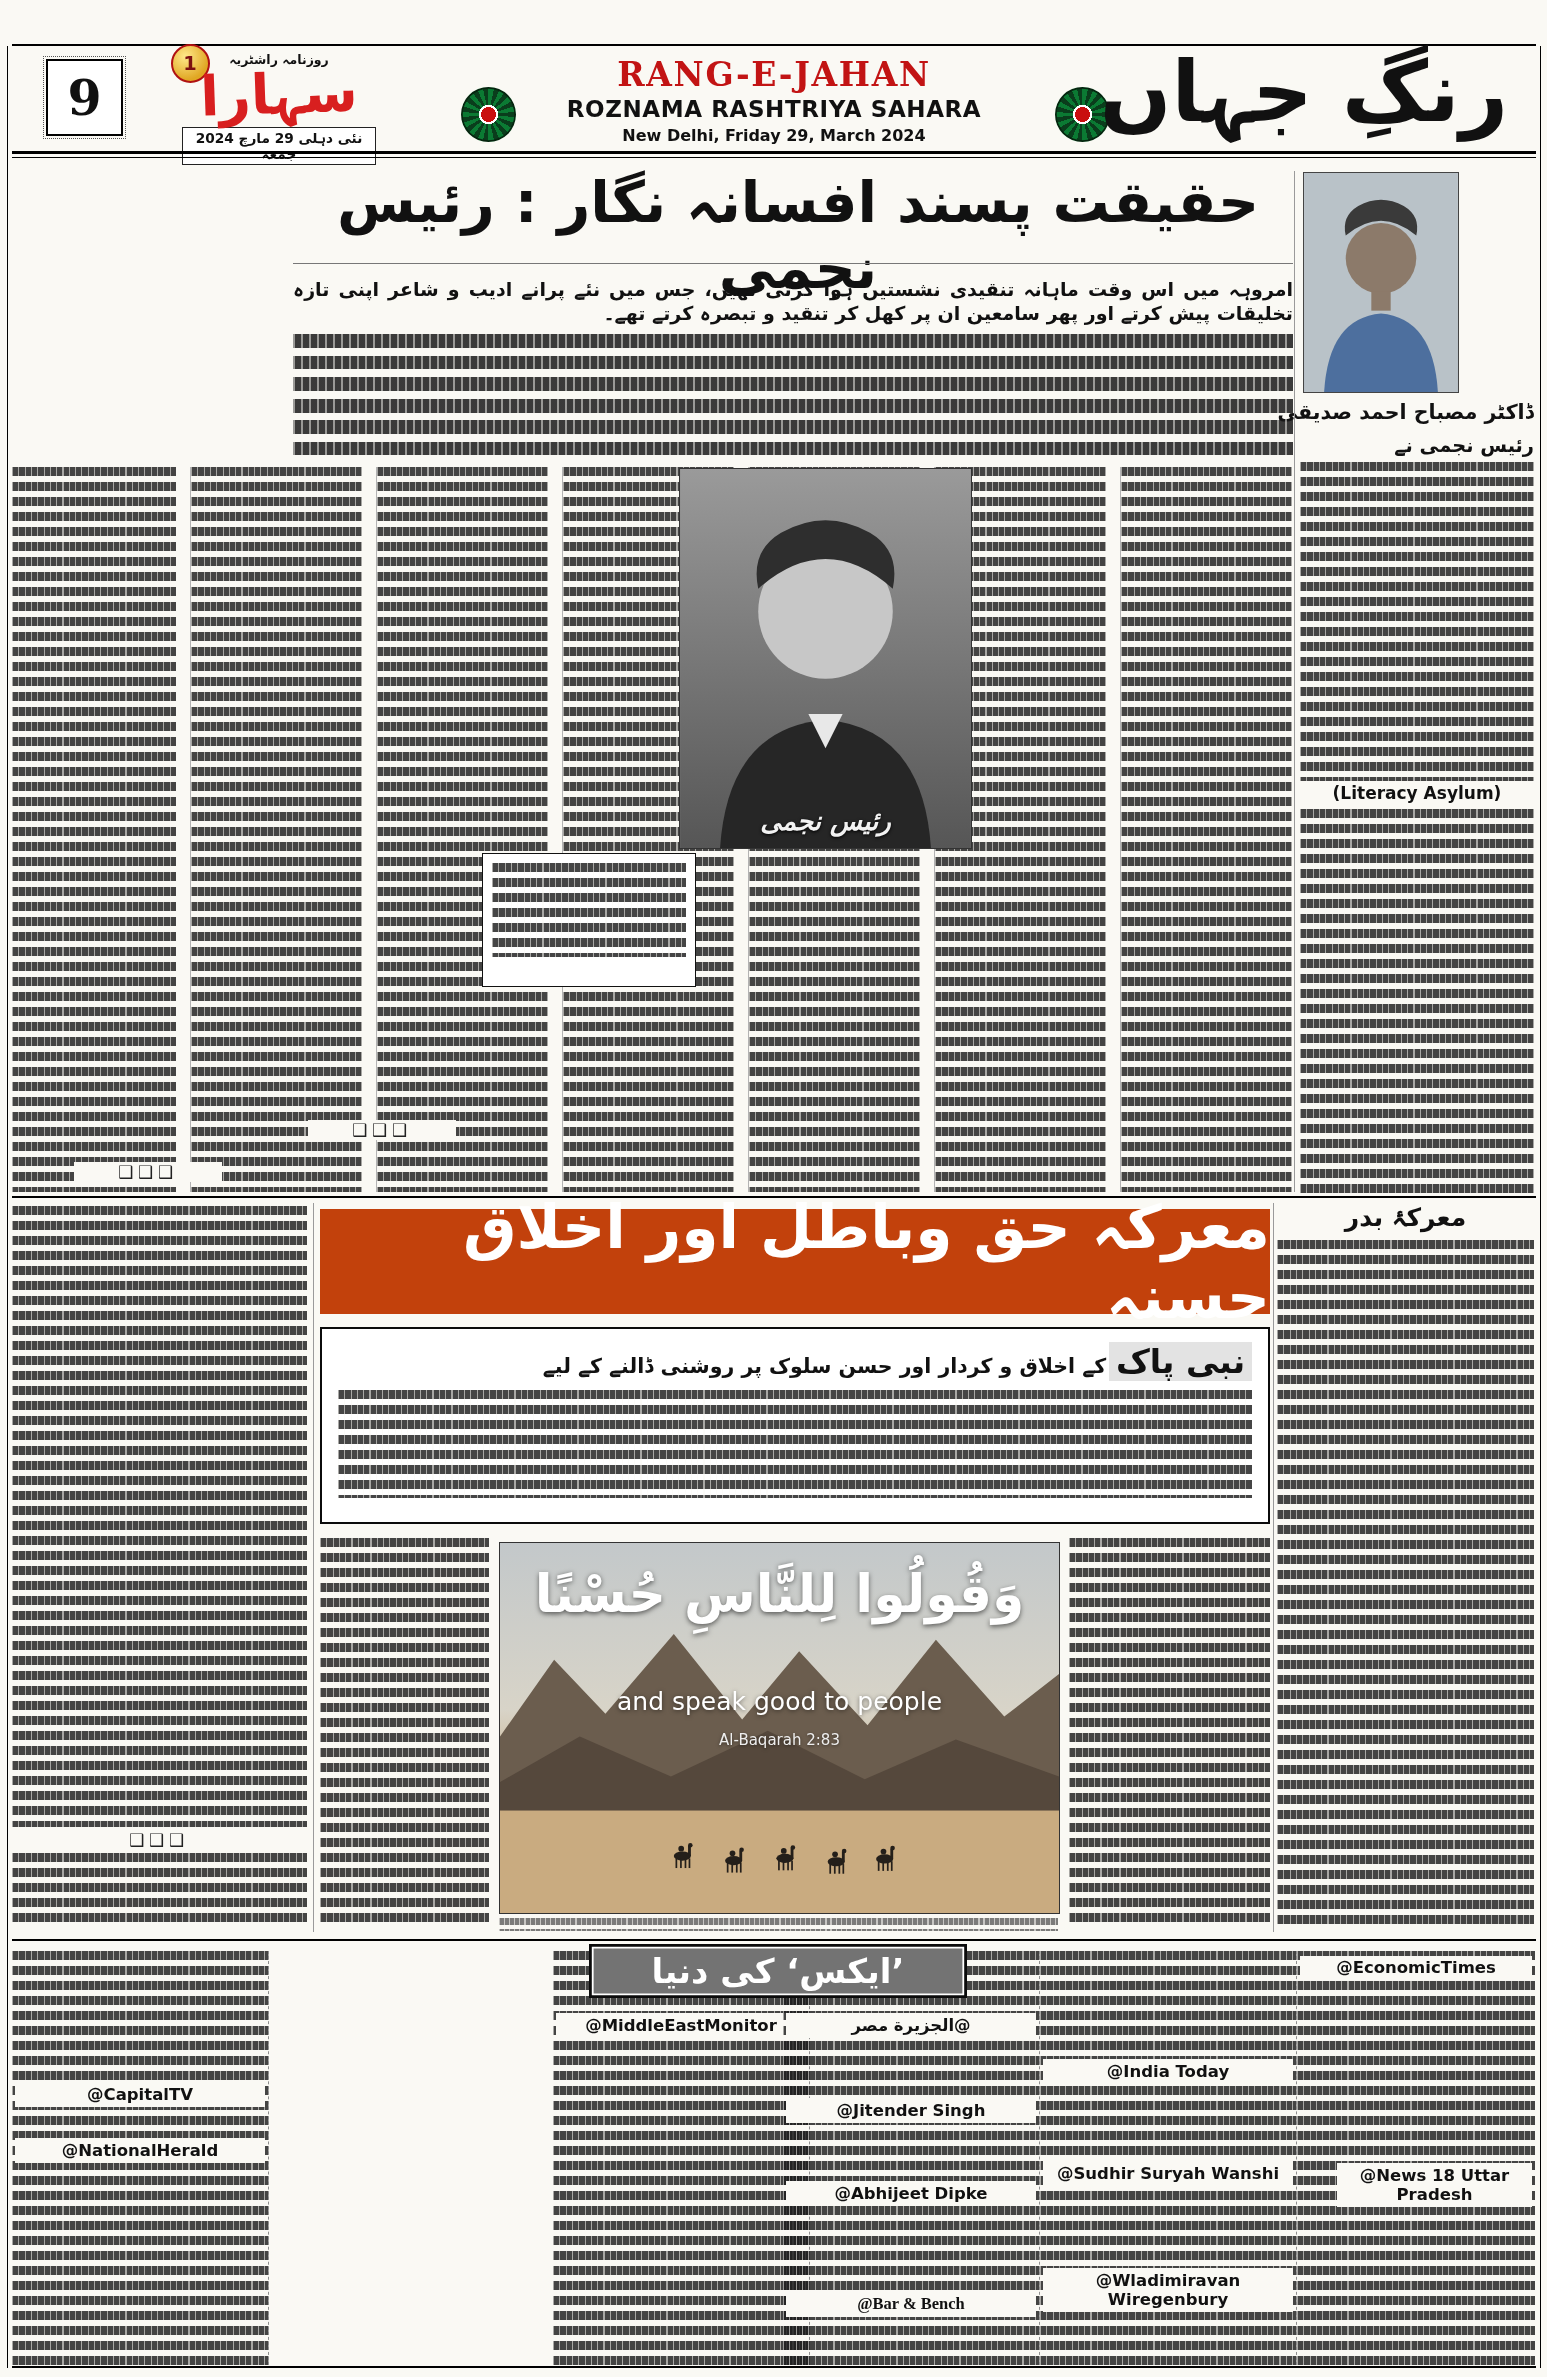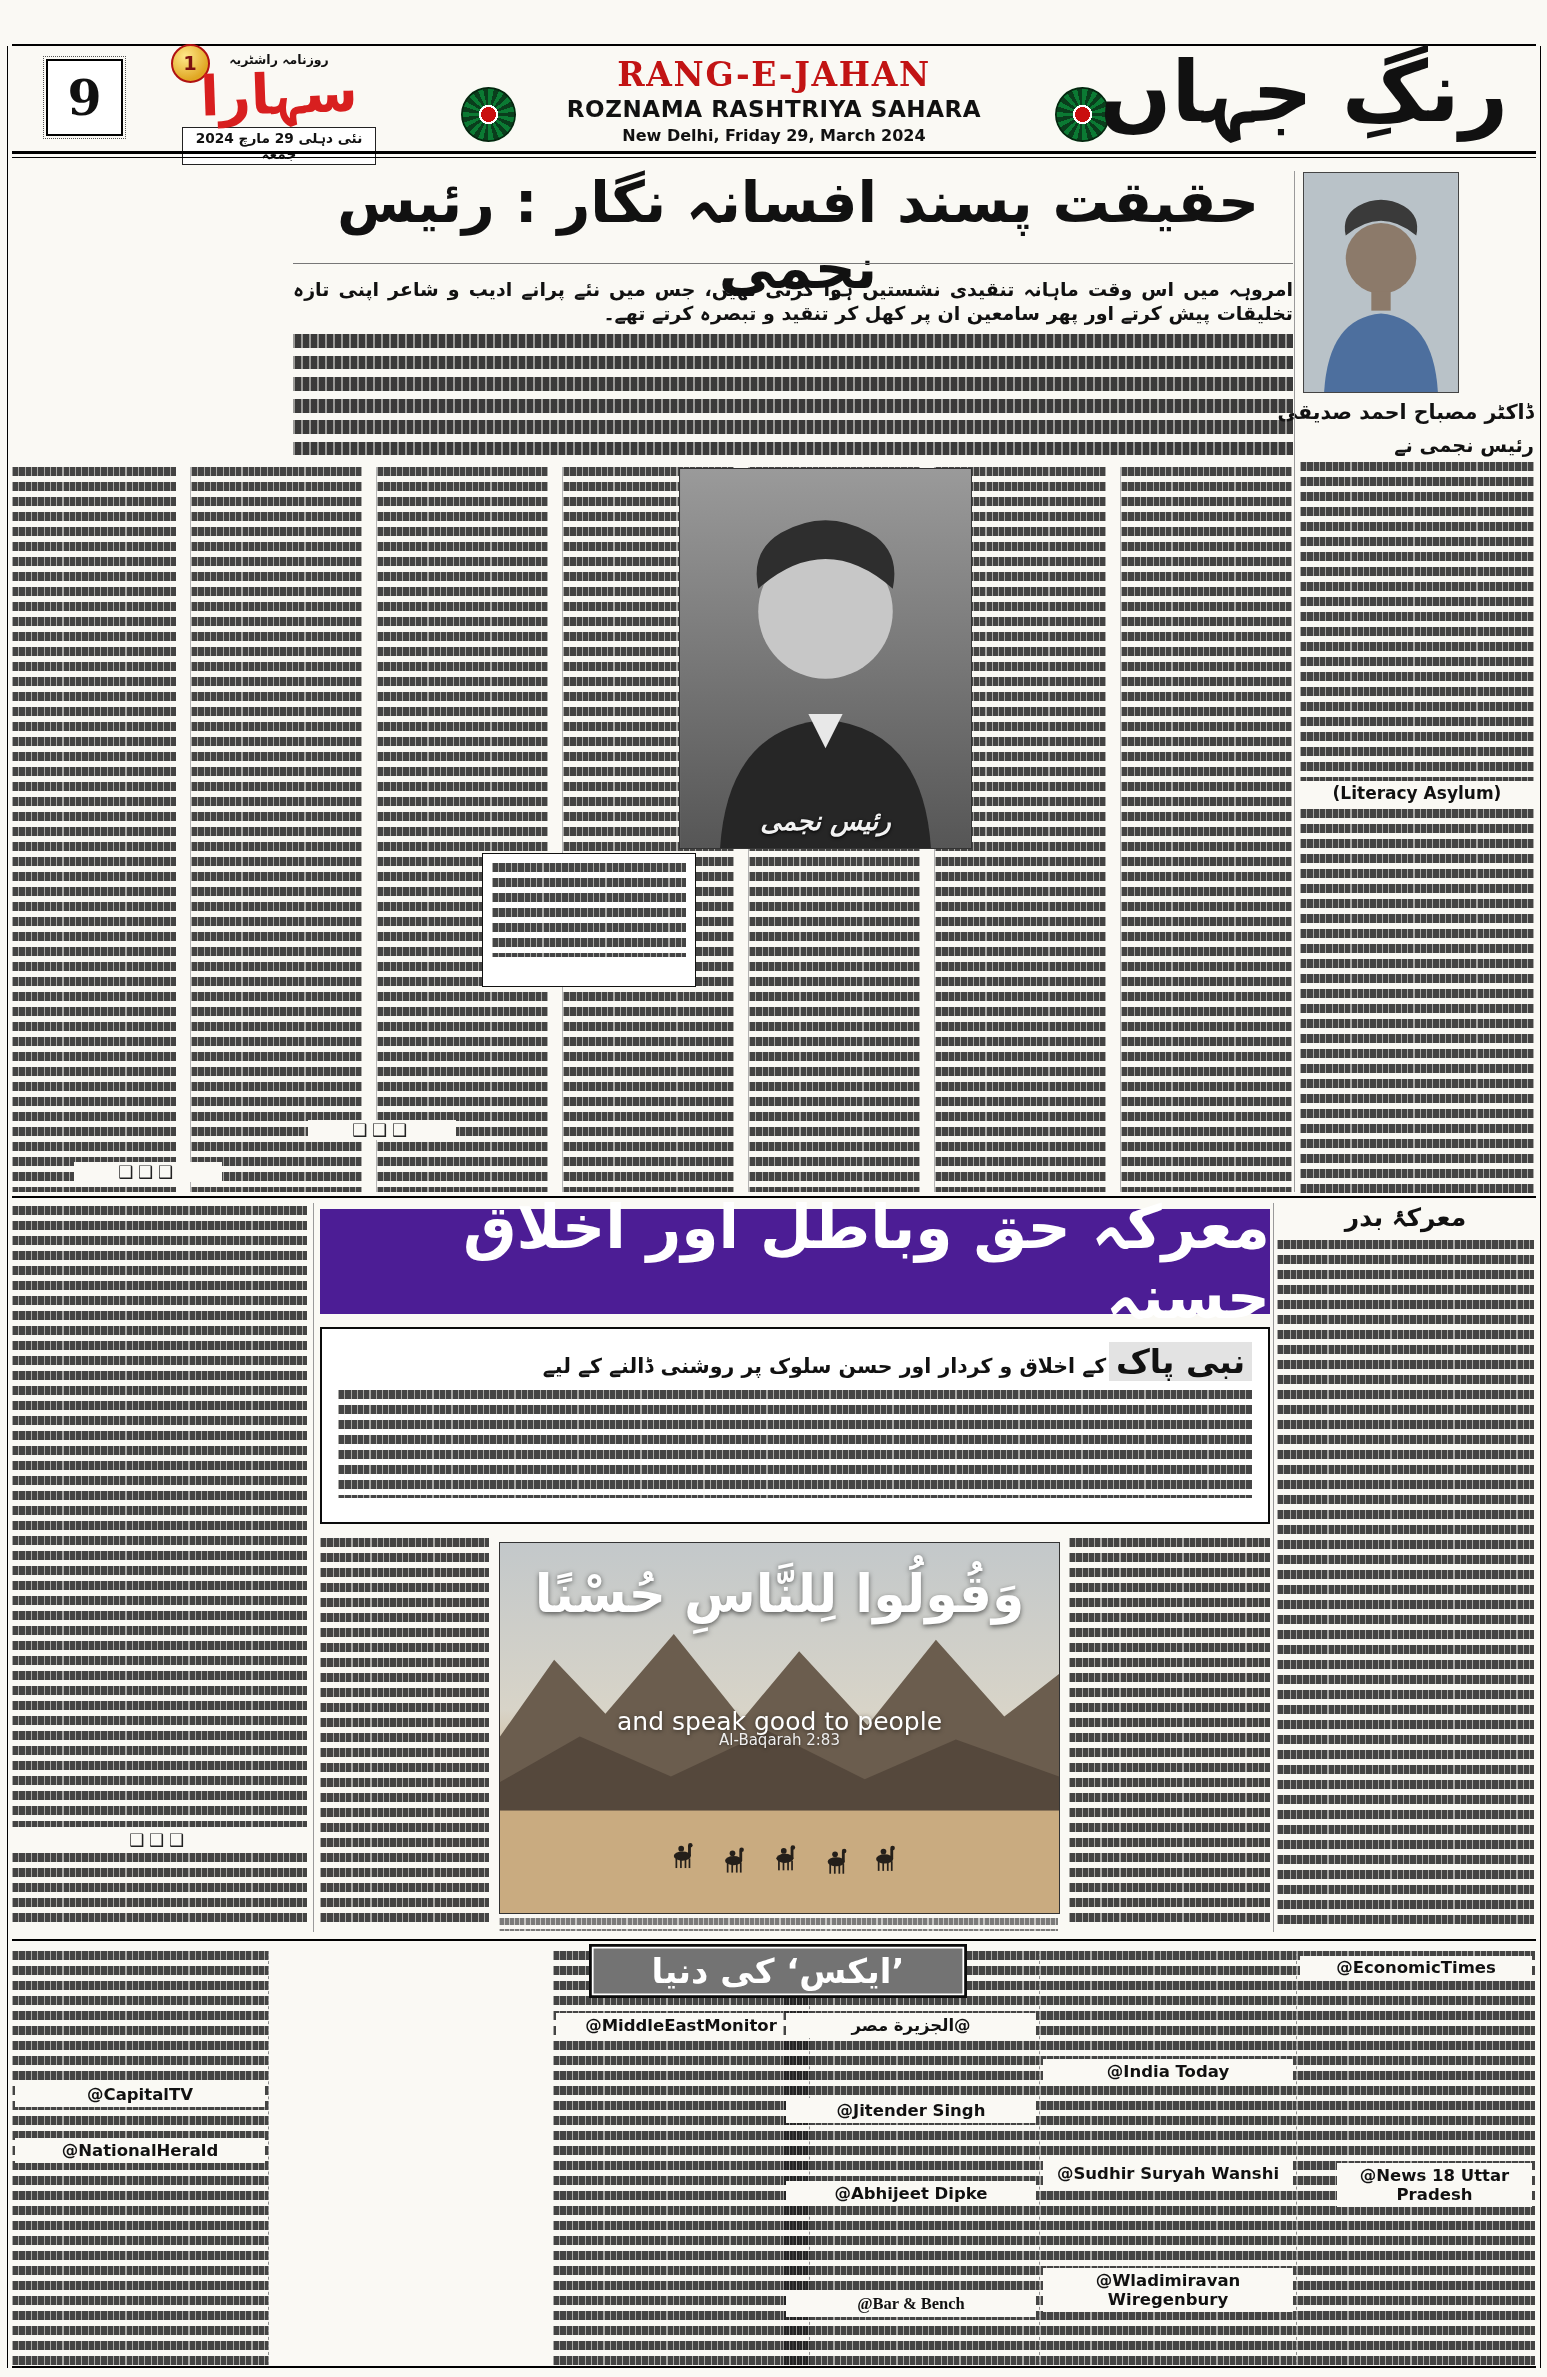--- a/index.html
+++ b/index.html
@@ -51,27 +51,27 @@
   .bcol + .bcol{border-left:0.6px solid #b3b3b3;padding-left:6.8px;}
   .portrait{left:679px;top:468px;width:291px;height:379px;border:0.6px solid #333;background:linear-gradient(#8d8d8d,#5e5e5e);}
   .portrait-caption{position:absolute;bottom:12.5px;left:0;right:0;text-align:center;color:#f2f2f2;font-size:26px;font-style:italic;font-weight:bold;text-shadow:0 1.1px 3.4px #000;}
   .quotebox{left:482px;top:853px;width:194px;height:114px;border:1.7px solid #111;background:#fff;padding:9px;}
   .feat-rightcol{left:1300px;top:434px;width:234px;}
   .leadin{font-size:19.4px;font-weight:bold;text-align:right;}
   .eng-inline{font-size:17px;font-weight:bold;text-align:center;background:#faf9f4;padding:2.3px 0;}
   .endmark{font-size:17px;letter-spacing:4.6px;text-align:center;color:#222;background:#faf9f4;}
 
   
-  .sermon-head{left:320px;top:1209px;width:950px;height:105px;background:#4c1d95;color:#fff;display:flex;align-items:center;justify-content:center;font-size:60px;font-weight:bold;}
+  .sermon-head{left:320px;top:1209px;width:950px;height:105px;background:#c2410c;color:#fff;display:flex;align-items:center;justify-content:center;font-size:60px;font-weight:bold;}
   .introbox{left:320px;top:1327px;width:950px;height:197px;border:2.3px solid #0b0b0b;background:#fff;padding:12.5px 16px;box-sizing:border-box;}
   .introbox .big{font-size:33px;font-weight:bold;background:#e3e3e3;padding:0 6.8px;}
   .introbox .rest{font-size:20.5px;font-weight:bold;}
   .desert{left:499px;top:1542px;width:559px;height:370px;border:0.6px solid #333;background:linear-gradient(#c3c8ca,#d9d5c9 45%,#cbb underline 0);overflow:hidden;background:linear-gradient(#c3c8ca,#d8d4c8 45%,#c9ab80 70%,#c2a276);}
   .ov-arabic{position:absolute;top:20.5px;left:0;right:0;text-align:center;color:#fff;font-size:52px;font-weight:bold;text-shadow:0 1.7px 5.7px rgba(0,0,0,.55);}
-  .ov-english{position:absolute;top:144px;left:0;right:0;text-align:center;color:#fff;font-size:25px;text-shadow:0 1.1px 4.6px rgba(0,0,0,.5);margin-top:20px;}
+  .ov-english{position:absolute;top:144px;left:0;right:0;text-align:center;color:#fff;font-size:25px;text-shadow:0 1.1px 4.6px rgba(0,0,0,.5);}
   .ov-ref{position:absolute;top:188px;left:0;right:0;text-align:center;color:#eee;font-size:15px;text-shadow:0 1.1px 3.4px rgba(0,0,0,.5);}
   .sermon-side-h{font-size:25px;font-weight:bold;text-align:center;margin-bottom:8px;}
 
   
   .x-head{left:589px;top:1944px;width:378px;height:54px;background:#737373;color:#fff;display:flex;align-items:center;justify-content:center;
     font-size:34px;font-weight:bold;box-shadow:inset 0 0 0 2.8px #0b0b0b, inset 0 0 0 4.6px #fff;z-index:6;}
   .xcol{position:absolute;top:1951px;height:414px;}
   .xcol.sep{border-right:0.6px dashed #8f8f8f;}
   .chip{position:absolute;left:3.4px;right:3.4px;text-align:center;font-weight:bold;font-size:16.5px;background:#faf9f4;padding:2.8px 0;}
 </style>

